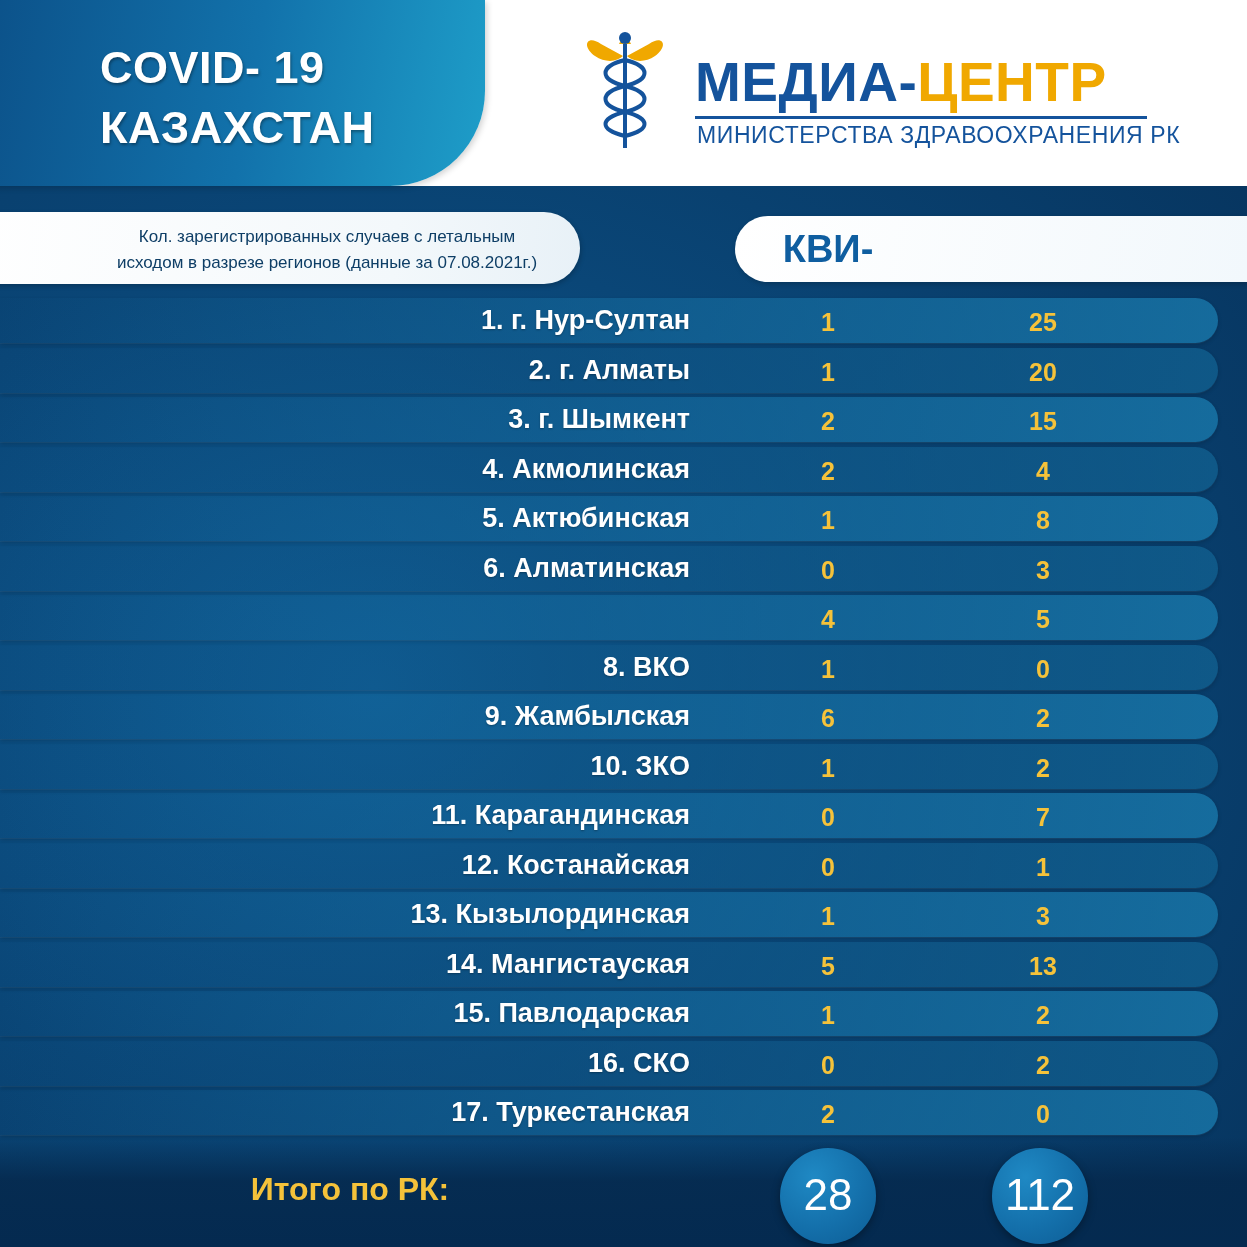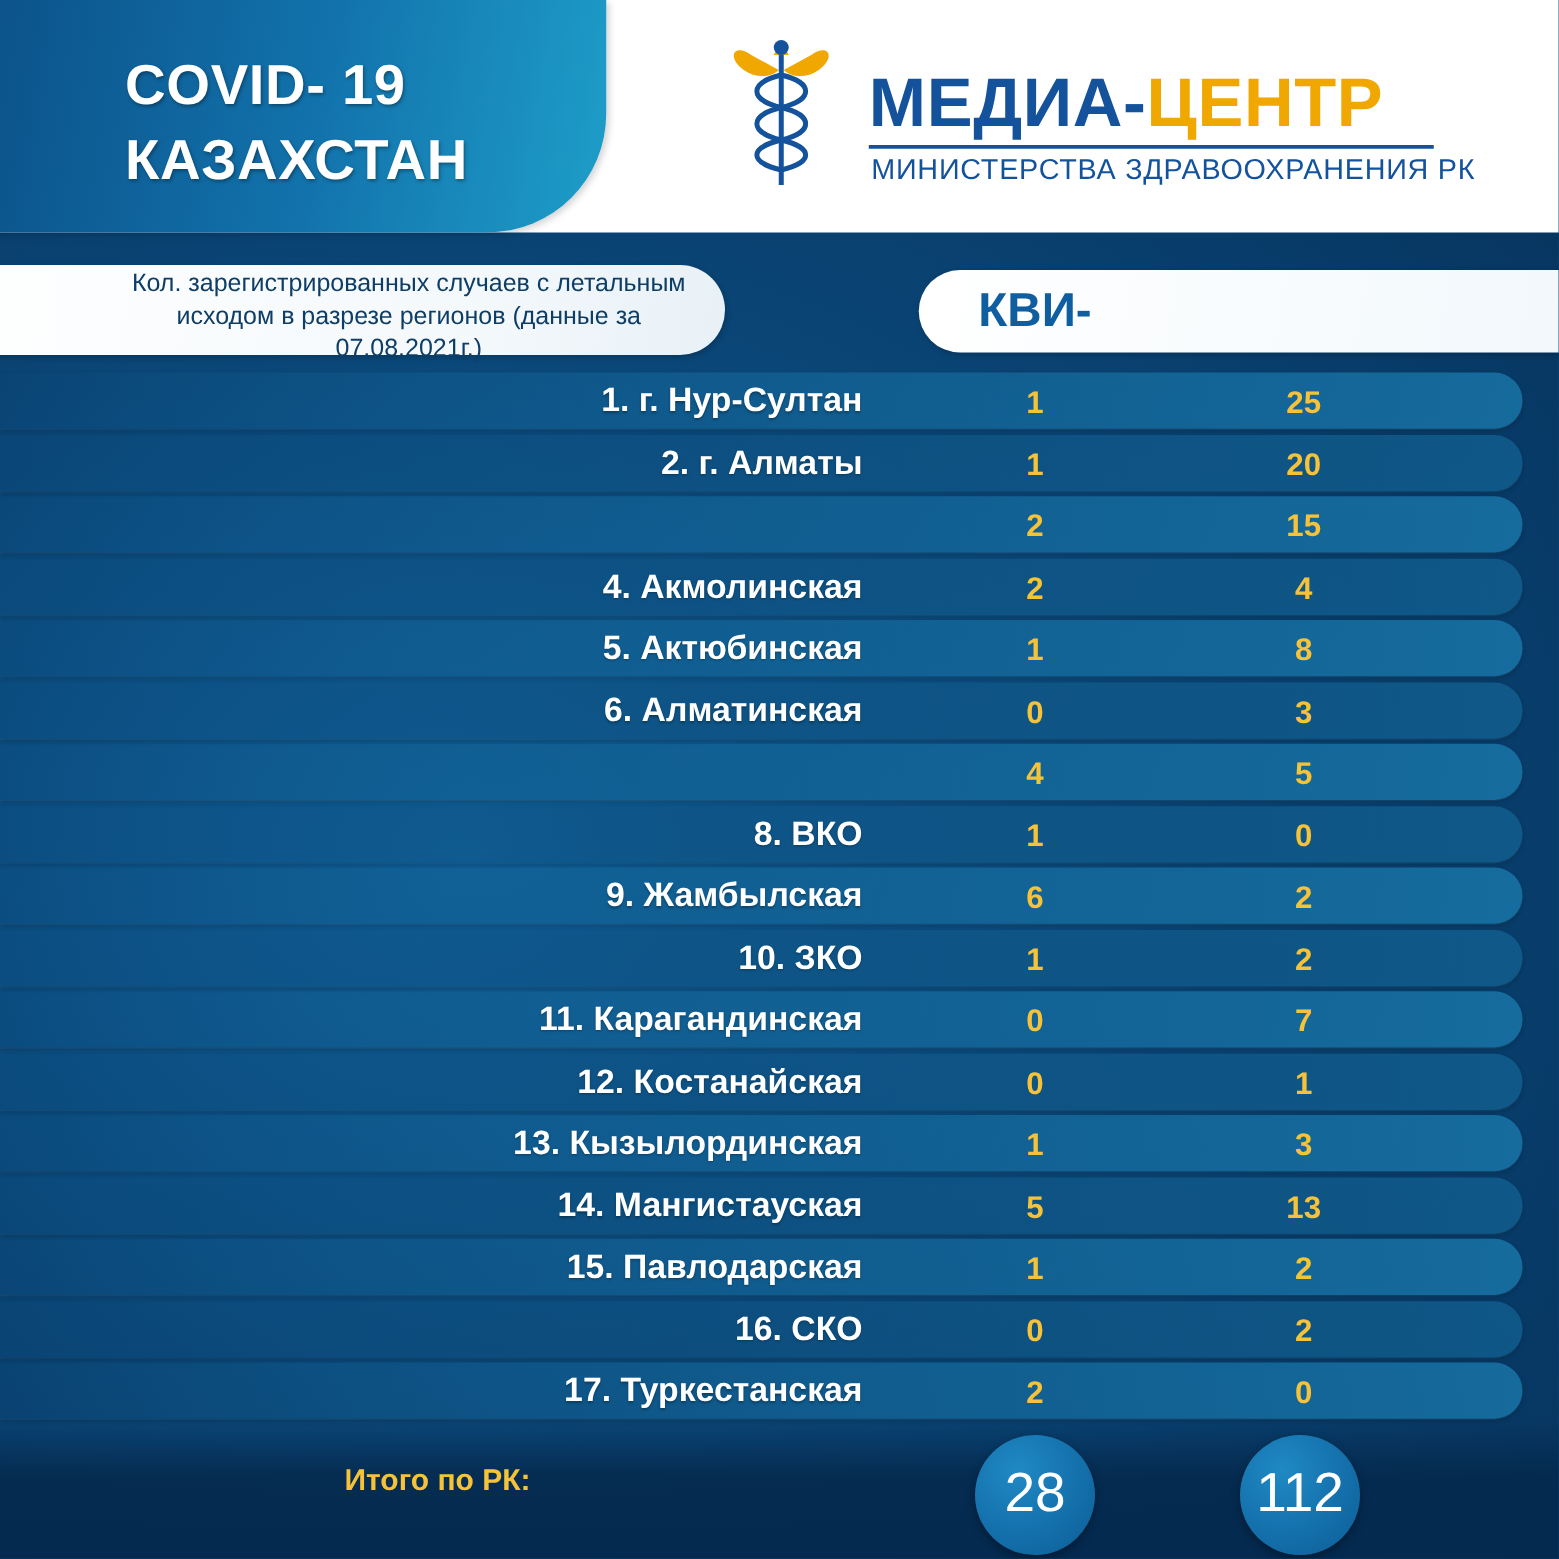--- a/index.html
+++ b/index.html
@@ -90,24 +90,24 @@
   .subheader-pill {
     position: absolute;
     left: -40px; top: 212px;
     width: 620px; height: 72px;
     border-radius: 0 40px 40px 0;
     background: linear-gradient(95deg, #ffffff 0%, #f3f8fb 70%, #e8f1f7 100%);
     box-shadow: 1px 2px 5px rgba(0,0,0,0.22);
   }
   .subheader-text {
     position: absolute;
-    left: 82px; top: 214px;
+    left: 82px; top: 224px;
     width: 490px;
     color: #0e3e66;
-    font-size: 20px;
+    font-size: 17px;
     line-height: 26px;
     text-align: center;
   }
   .col-head-pill {
     position: absolute;
     left: 735px; top: 216px;
     width: 512px; height: 66px;
     border-radius: 34px 0 0 34px;
     background: linear-gradient(100deg, #ffffff 0%, #f2f8fc 100%);
     box-shadow: 1px 2px 5px rgba(0,0,0,0.2);
@@ -175,21 +175,21 @@
     position: absolute;
     left: 0; bottom: 0;
     width: 1247px; height: 110px;
     background: linear-gradient(180deg, rgba(6,48,88,0.0) 0%, rgba(5,40,76,0.85) 40%, #042a50 100%);
   }
   .total-label {
     position: absolute;
     left: 150px; top: 1171px;
     width: 400px;
     color: #f5c23a;
-    font-size: 24px;
+    font-size: 32px;
     font-weight: bold;
     text-align: center;
   }
   .circle {
     position: absolute;
     top: 1148px;
     width: 96px; height: 96px;
     border-radius: 50%;
     background: radial-gradient(circle at 35% 30%, #1f89c4 0%, #1470ab 55%, #0d5d95 100%);
     box-shadow: 0 3px 8px rgba(0,0,0,0.35);
@@ -259,20 +259,21 @@
 
     <div class="row alt">
       <div class="bar"></div>
       <div class="label">2. г. Алматы</div>
       <div class="v1">1</div>
       <div class="v2">20</div>
     </div>
 
     <div class="row">
       <div class="bar"></div>
+      <div class="label">3. г. Шымкент</div>
       <div class="v1">2</div>
       <div class="v2">15</div>
     </div>
 
     <div class="row alt">
       <div class="bar"></div>
       <div class="label">4. Акмолинская</div>
       <div class="v1">2</div>
       <div class="v2">4</div>
     </div>

